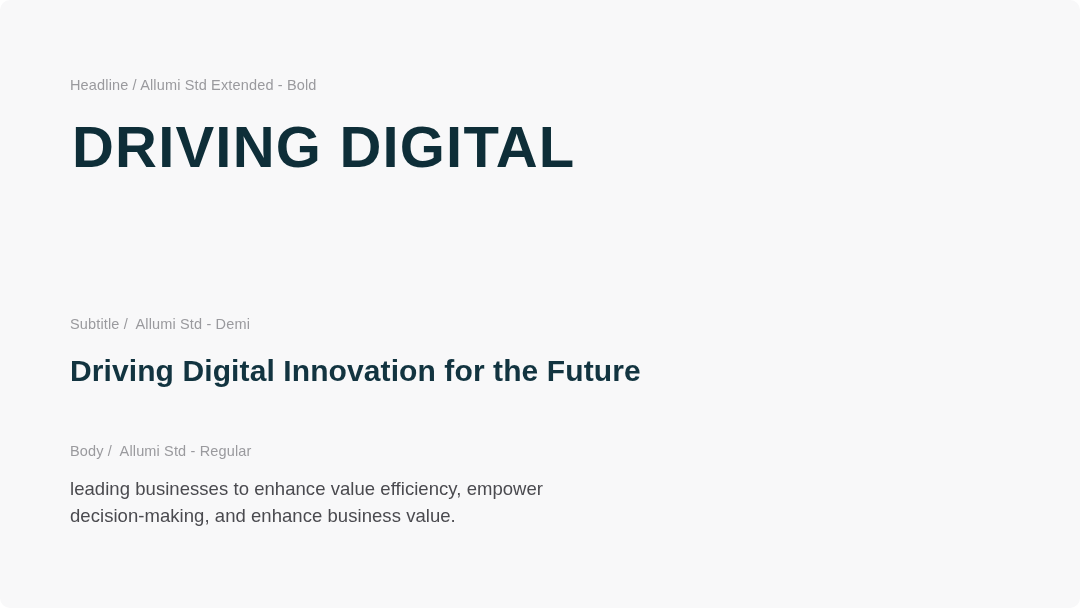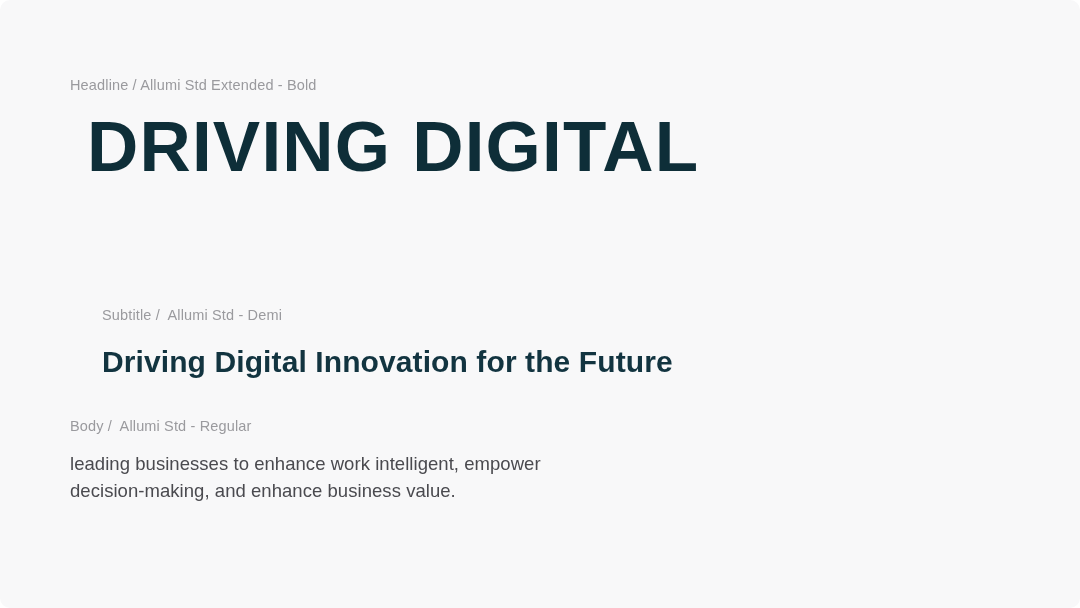--- a/index.html
+++ b/index.html
@@ -44,60 +44,59 @@
     margin: 0;
   }
 
   
   .headline-section {
     position: absolute;
     top: 78px;
     left: 0;
   }
   .headline {
-    margin: 17px;
+    margin: 2px;
     padding: 0;
     margin-top: 24px;
     color: #0e2e38;
-    font-size: 71px;
+    font-size: 58px;
     font-weight: 700;
     letter-spacing: 1.2px;
     line-height: 60px;
     text-transform: uppercase;
     font-stretch: expanded;
   }
   .headline .hl-line {
     display: block;
     white-space: pre;
   }
 
   
   .subtitle-section {
     position: absolute;
-    top: 308px;
+    top: 317px;
     left: 0;
-    margin-left: 32px;
   }
   .subtitle {
     margin: 0;
     padding: 0;
     margin-top: 22px;
     color: #123440;
     font-size: 30px;
     font-weight: 600;
     letter-spacing: 0.1px;
     line-height: 1.1;
     white-space: pre;
     text-align: center;
   }
 
   
   .body-section {
     position: absolute;
-    top: 419px;
+    top: 444px;
     left: 0;
   }
   .body-copy {
     margin: 0;
     padding: 0;
     margin-top: 16px;
     color: #4a4a4f;
     font-size: 18.5px;
     font-weight: 400;
     line-height: 27px;
@@ -123,19 +122,19 @@
     </section>
 
     <section class="subtitle-section">
       <p class="spec-label">Subtitle /  Allumi Std - Demi</p>
       <h2 class="subtitle">Driving Digital Innovation for the Future</h2>
     </section>
 
     <section class="body-section">
       <p class="spec-label">Body /  Allumi Std - Regular</p>
       <p class="body-copy">
-        <span class="body-line">leading businesses to enhance work intelligent, empower</span>
+        <span class="body-line">leading businesses to enhance value efficiency, empower</span>
         <span class="body-line">decision-making, and enhance business value.</span>
       </p>
     </section>
 
   </div>
 </div>
 
 </body></html>

